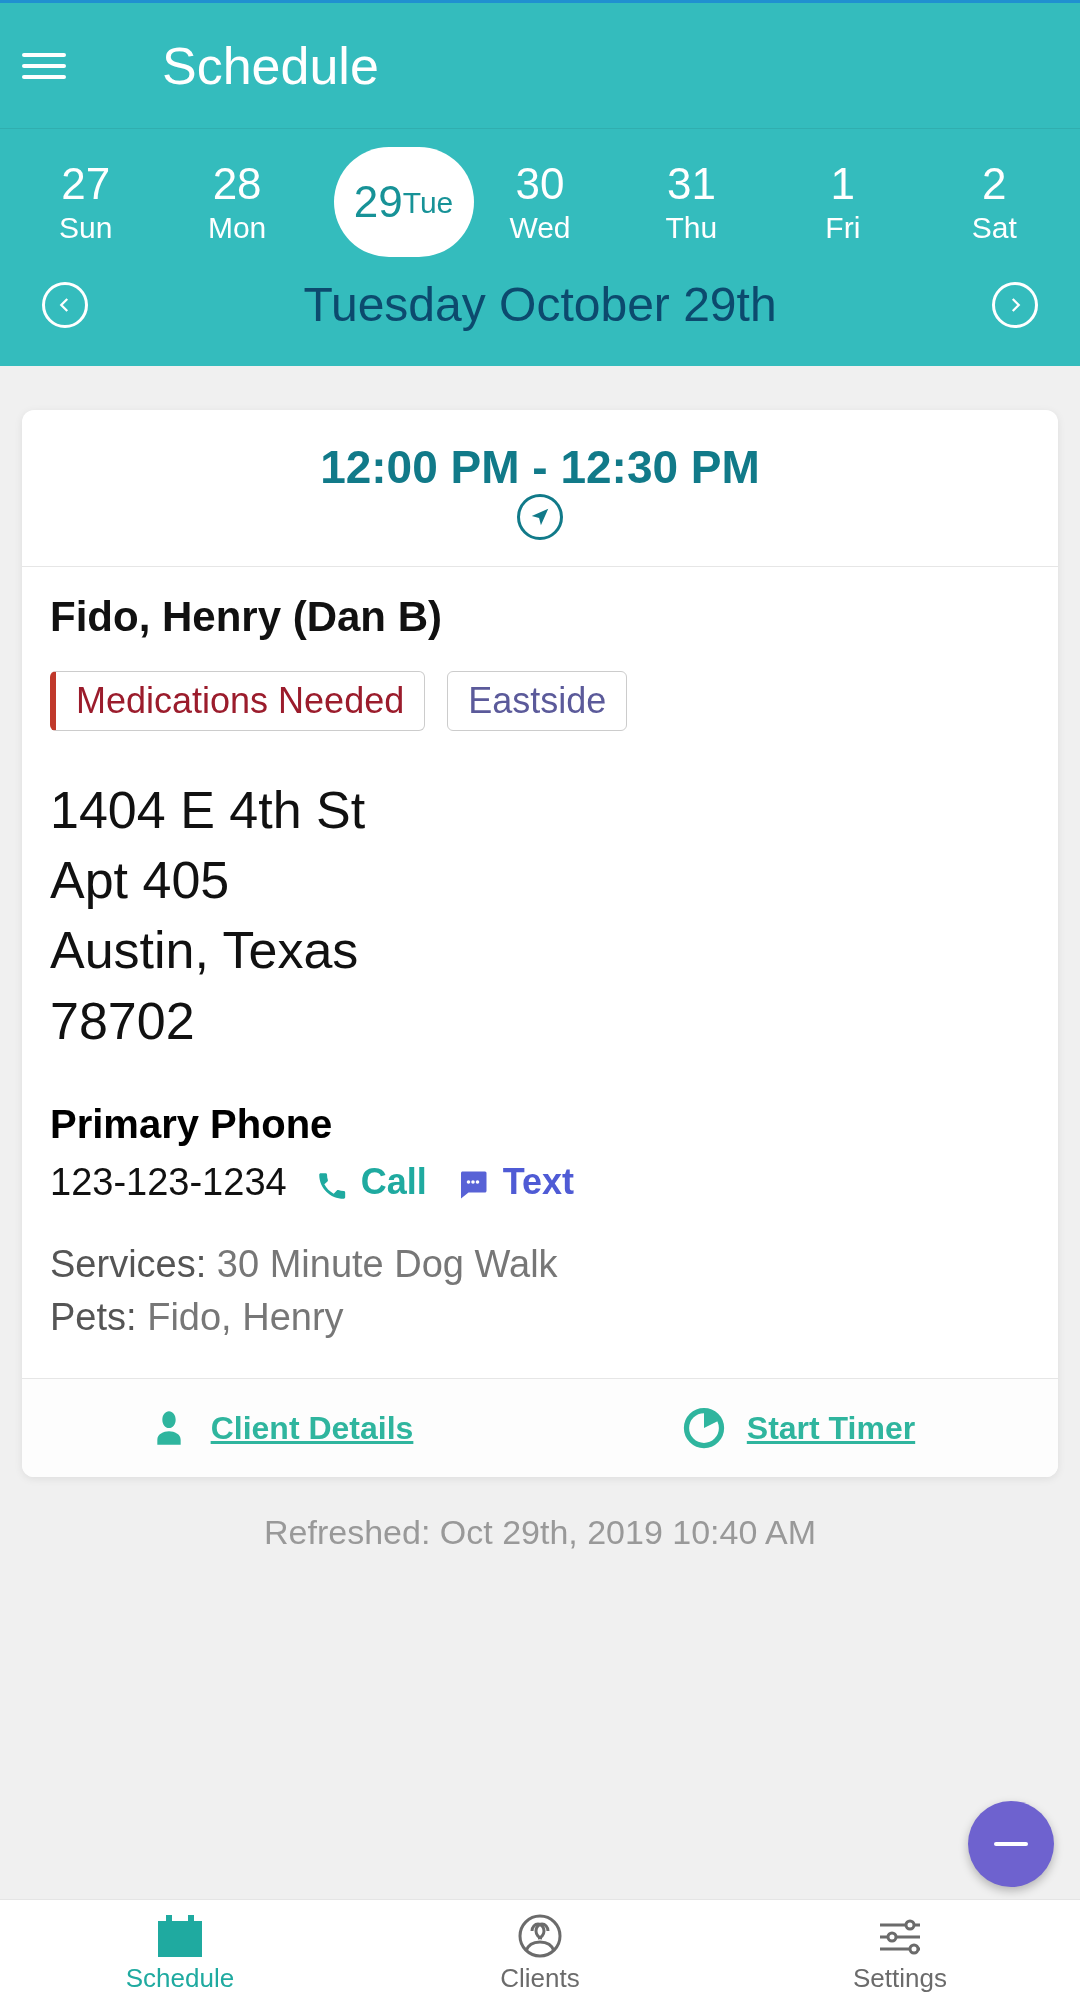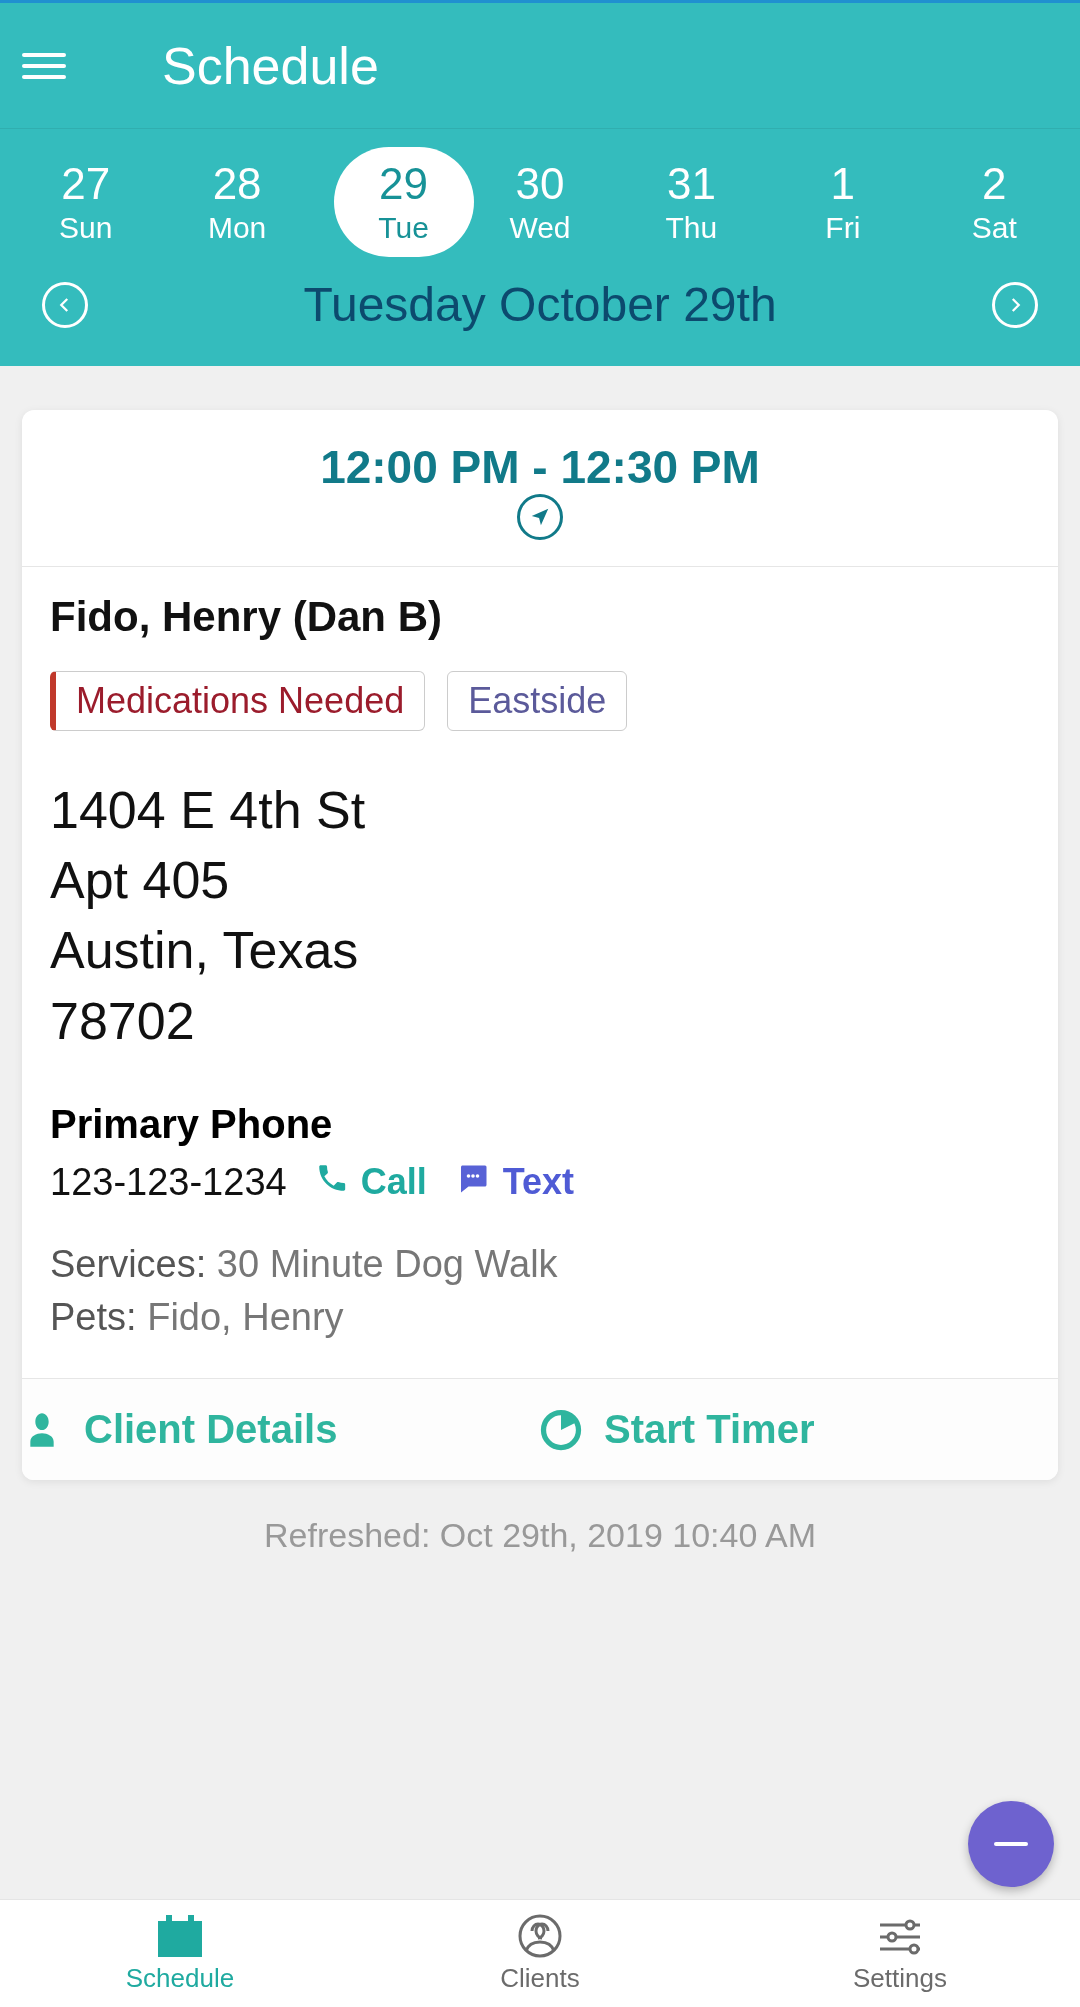--- a/index.html
+++ b/index.html
@@ -20,21 +20,21 @@
   .header-title { color:#fff; font-size:52px; font-weight:400; margin-left:96px; }
 
   
   .weekstrip { background:#34bcbd; padding: 18px 0 34px 0; }
   .days { display:flex; justify-content:space-around; align-items:center; padding:0 10px; }
   .day { text-align:center; color:#fff; cursor:pointer; width:110px; }
   .day .num { font-size:44px; font-weight:400; }
   .day .dow { font-size:30px; margin-top:2px; }
   .day.selected .bubble {
     background:#fff; width:140px; height:110px; border-radius:55px;
-    display:flex; flex-direction:column; align-items:center; justify-content:center;
+    display:flex; flex-direction:row; align-items:center; justify-content:center;
     margin:0 auto;
   }
   .day.selected .num { color:#179297; }
   .day.selected .dow { color:#179297; }
 
   .datebar { display:flex; align-items:center; justify-content:space-between; padding: 20px 42px 0 42px; }
   .circ-btn { width:46px; height:46px; border:3px solid #fff; border-radius:50%; display:flex; align-items:center; justify-content:center; cursor:pointer;}
   .circ-btn svg { width:18px; height:18px; stroke:#fff; fill:none; stroke-width:3; }
   .datebar .datelabel { color:#0c4a6e; font-size:48px; }
 
@@ -54,31 +54,31 @@
   .tags { display:flex; gap:22px; margin-top:30px; }
   .tag { border:1px solid #ccc; border-radius:6px; padding:8px 20px; font-size:36px; position:relative; }
   .tag.med { color:#9b1c2c; border-left:6px solid #c0392b; padding-left:20px;}
   .tag.area { color:#5b5a9a; }
 
   .addr { margin-top:44px; font-size:52px; color:#111; line-height:1.35; }
 
   .phone-label { font-size:40px; font-weight:700; margin-top:46px; }
   .phone-row { display:flex; align-items:center; gap:28px; margin-top:14px; }
   .phone-num { font-size:38px; color:#111; }
-  .pill { display:flex; align-items:flex-start; gap:12px; font-size:36px; font-weight:600; cursor:pointer;}
+  .pill { display:flex; align-items:flex-end; gap:12px; font-size:36px; font-weight:600; cursor:pointer;}
   .pill.call { color:#1faaa0; }
   .pill.call svg { width:34px; height:34px; fill:#1faaa0; }
   .pill.text { color:#4f5bd5; }
   .pill.text svg { width:36px; height:36px; fill:#5862d6; }
 
   .meta { margin-top:34px; font-size:38px; color:#777; line-height:1.4; }
   .meta b { color:#555; font-weight:400; }
 
   .card-foot { display:flex; border-top:1px solid #e6e6e6; background:#fdfdfd; }
-  .foot-btn { flex:1; display:flex; align-items:center; gap:22px; padding:28px 0; font-size:40px; font-weight:700; color:#2fb59e; cursor:pointer;}
+  .foot-btn { flex:1; display:flex; align-items:center; justify-content:center; gap:22px; padding:28px 0; font-size:32px; font-weight:700; color:#2fb59e; cursor:pointer;text-decoration:underline;}
   .foot-btn svg { width:40px; height:40px; fill:#2fb59e; }
   .foot-btn.timer svg { width:42px; height:42px; }
 
   .refreshed { text-align:center; color:#999; font-size:34px; margin-top:36px; }
 
   
   .fab {
     position:absolute; right:26px; bottom:120px;
     width:86px; height:86px; border-radius:50%; background:#6e62cf;
     box-shadow:0 4px 10px rgba(0,0,0,0.25);

